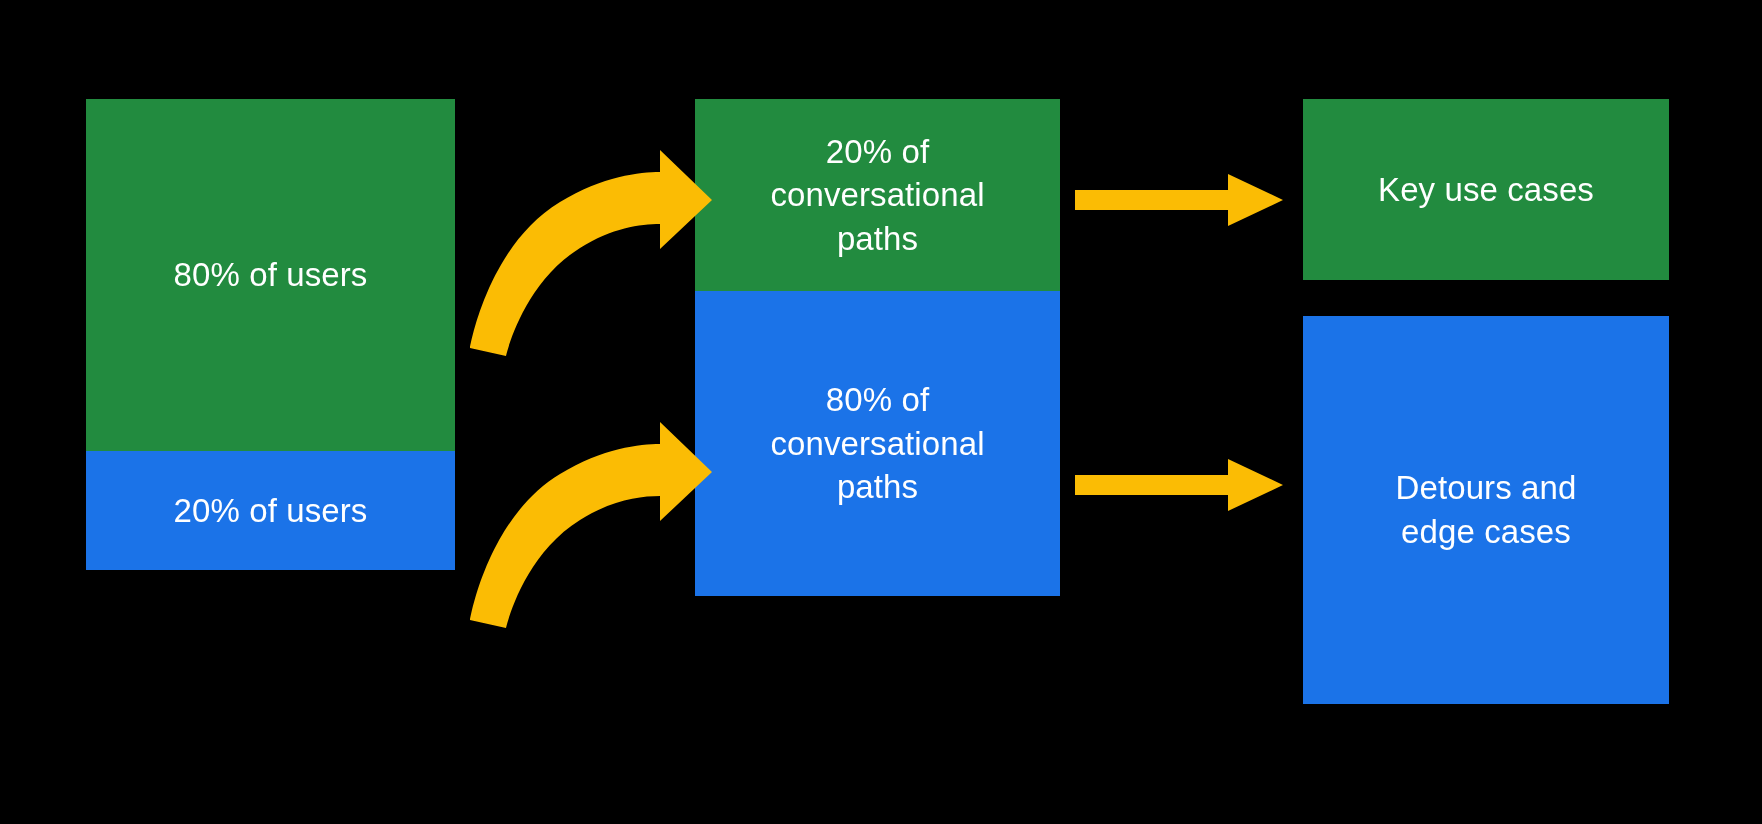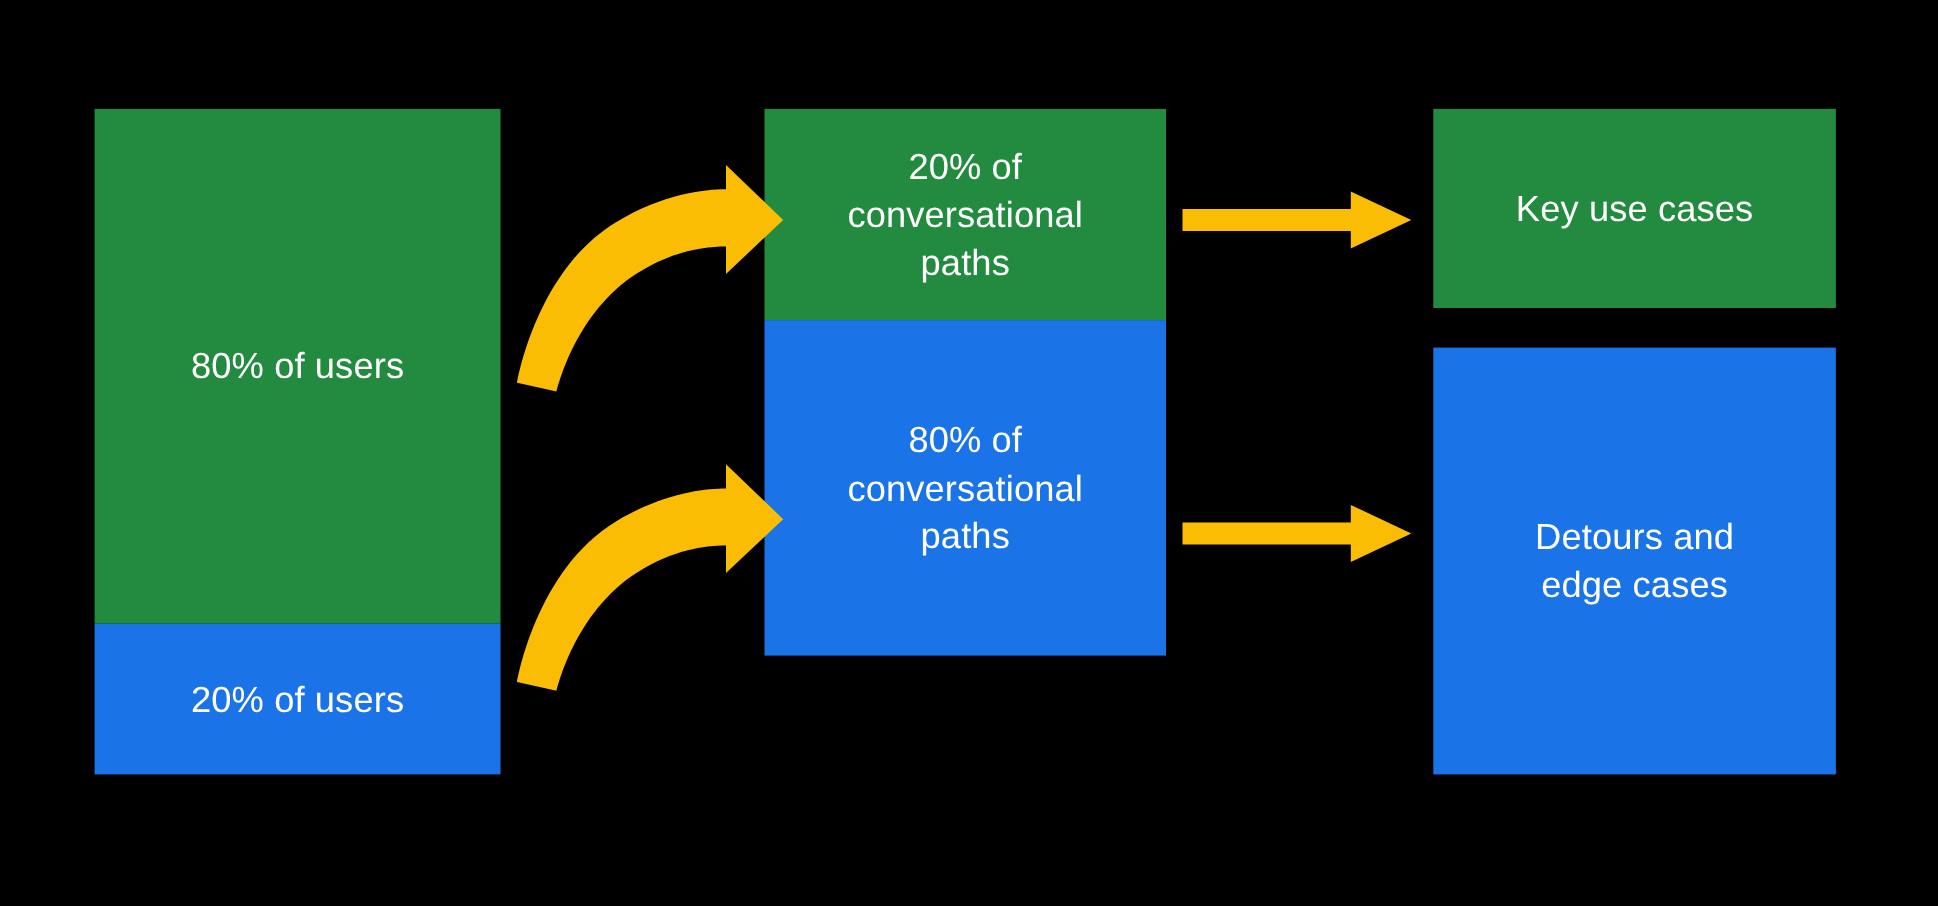--- a/index.html
+++ b/index.html
@@ -42,22 +42,22 @@
     font-size: 33px;
     line-height: 1.32;
     text-align: center;
     letter-spacing: 0.1px;
     white-space: pre-line;
     font-weight: 400;
   }
 
   
   #col-1 { left: 86px;   top: 99px; width: 369px; height: 605px; }
-  #col-1 .s-top    { height: 468px; }
-  #col-1 .s-bottom { height: 137px; justify-content: center; }
+  #col-1 .s-top    { height: 352px; }
+  #col-1 .s-bottom { height: 119px; justify-content: center; }
 
   
   #col-2 { left: 695px;  top: 99px; width: 365px; height: 605px; }
   #col-2 .s-top    { height: 192px; }
   #col-2 .s-bottom { height: 305px; }
 
   
   #col-3 { left: 1303px; top: 99px; width: 366px; height: 605px; gap: 36px; }
   #col-3 .s-top    { height: 192px; }
   #col-3 .s-bottom { height: 413px; }

